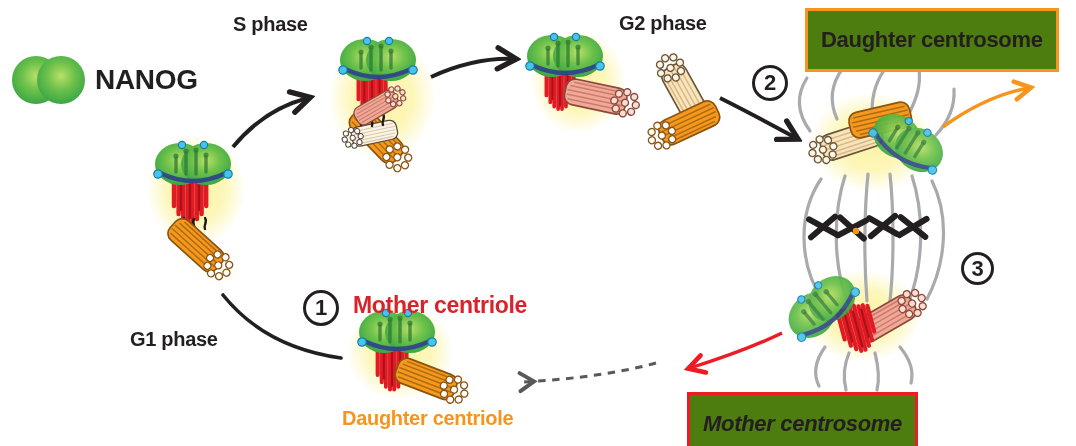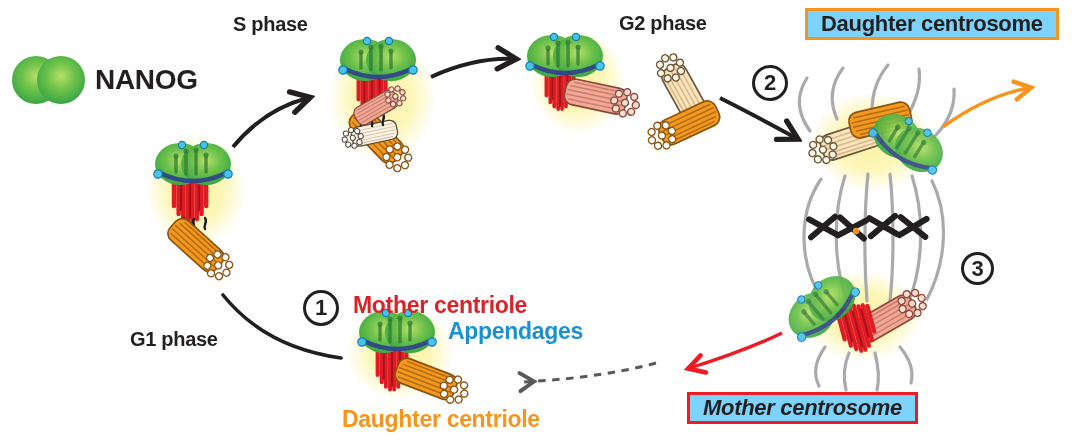--- a/index.html
+++ b/index.html
@@ -7,23 +7,23 @@
     position:relative;width:1076px;height:446px;background:#ffffff;overflow:hidden;
     font-family:"Liberation Sans",sans-serif;
   }
   .stage svg.art{position:absolute;left:0;top:0;}
   .lbl{position:absolute;font-weight:bold;line-height:1;white-space:nowrap;
        color:var(--text_black,#231F20);letter-spacing:-0.3px;}
   .lbl.nanog{font-size:28px;}
   .lbl.phase{font-size:20px;}
   .lbl.red{color:var(--label_red,#D8232A);font-size:23px;}
   .lbl.blue{color:var(--label_blue,#1B91D0);font-size:23px;}
-  .lbl.orange{color:var(--label_orange,#F7941D);font-size:23px;}
-  .boxlabel{position:absolute;background:#7dd3fc;font-weight:bold;font-size:22px;line-height:1;
-       color:var(--text_black,#231F20);padding:2px 13px;letter-spacing:-0.3px;white-space:nowrap;}
+  .lbl.orange{color:var(--label_orange,#F7941D);font-size:20px;}
+  .boxlabel{position:absolute;background:#4d7c0f;font-weight:bold;font-size:22px;line-height:1;
+       color:var(--text_black,#231F20);padding:18px 13px;letter-spacing:-0.3px;white-space:nowrap;}
   .boxlabel.daughter{border:3px solid var(--box_border_orange,#F7941D);}
   .boxlabel.mother{border:3px solid var(--box_border_red,#ED1C24);font-style:italic;}
   .step{position:absolute;border:3px solid var(--chromosome_black,#231F20);border-radius:50%;
        background:#fff;display:flex;align-items:center;justify-content:center;
        font-weight:bold;font-size:22px;color:var(--text_black,#231F20);box-sizing:border-box;}
 </style>
 </head>
 <body>
 
 <div class="stage">
@@ -210,20 +210,19 @@
 <div class="lbl nanog" style="left:95px;top:66px;">NANOG</div>
 
 <div class="lbl phase" style="left:233px;top:14px;">S phase</div>
 <div class="lbl phase" style="left:619px;top:13px;">G2 phase</div>
 <div class="lbl phase" style="left:130px;top:329px;">G1 phase</div>
 
 <div class="boxlabel daughter" style="left:805px;top:8px;">Daughter centrosome</div>
 <div class="boxlabel mother" style="left:687px;top:392px;">Mother centrosome</div>
 
 <div class="lbl red" style="left:353px;top:294px;">Mother centriole</div>
-<div class="lbl blue" style="left:448px;top:320px;">Appendages</div>
 <div class="lbl orange" style="left:342px;top:408px;">Daughter centriole</div>
 
 <div class="step" style="left:303px;top:290px;width:36px;height:36px;">1</div>
 <div class="step" style="left:752px;top:65px;width:36px;height:36px;">2</div>
 <div class="step" style="left:961px;top:252px;width:33px;height:33px;">3</div>
 
 </div>
 
 </body></html>

